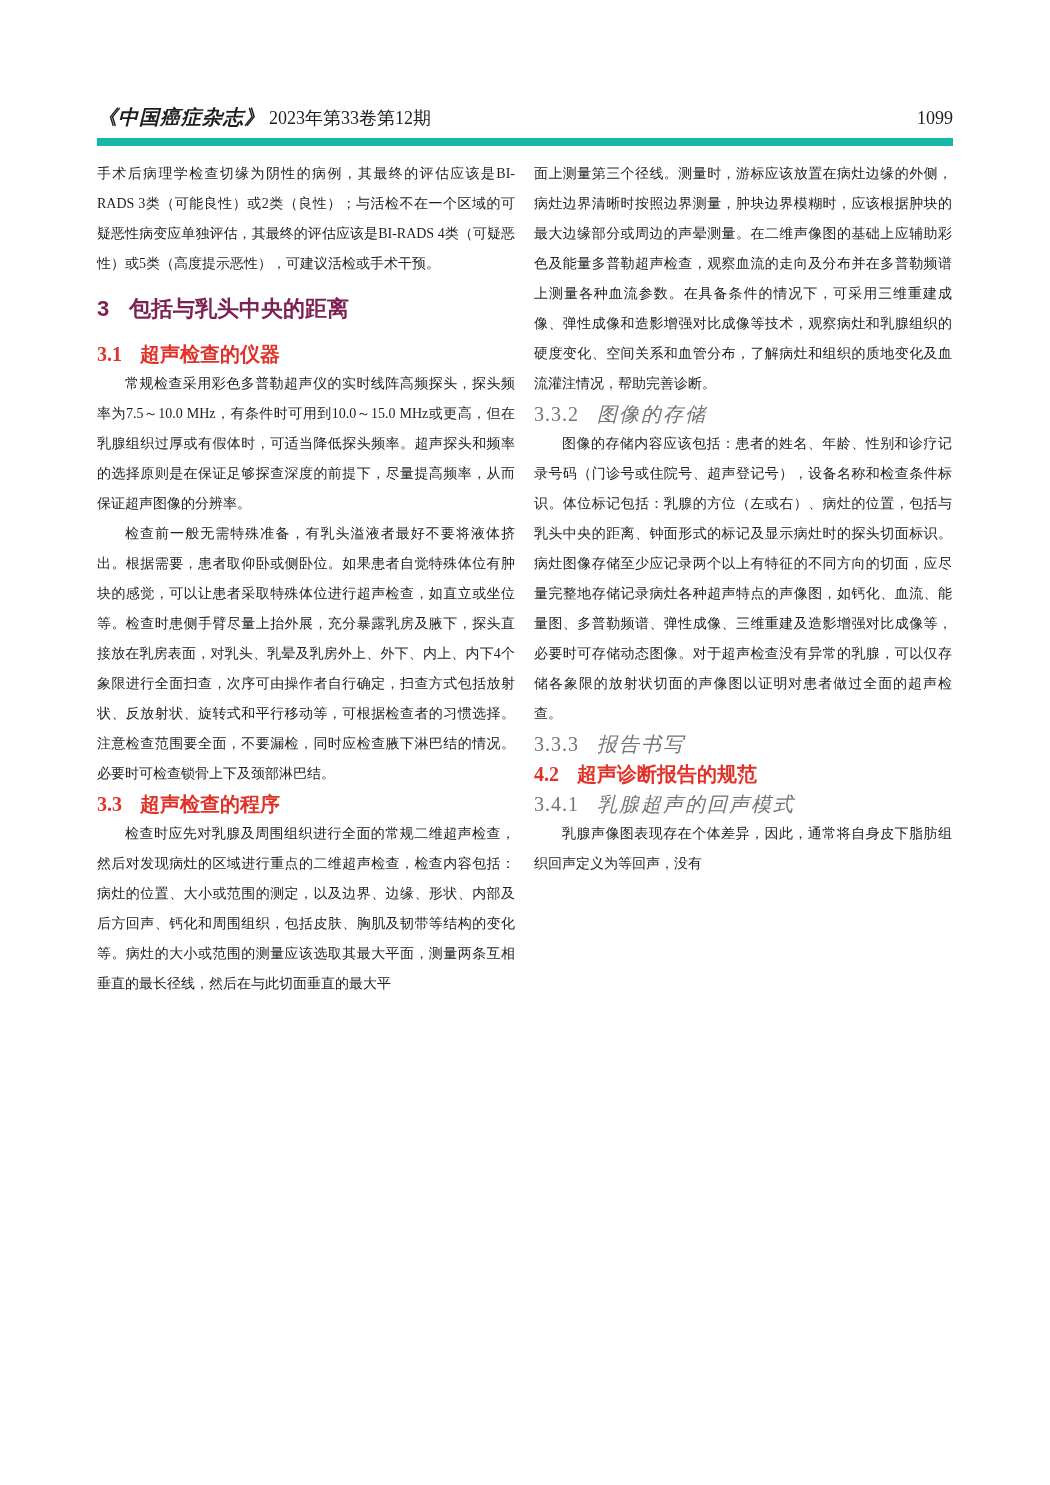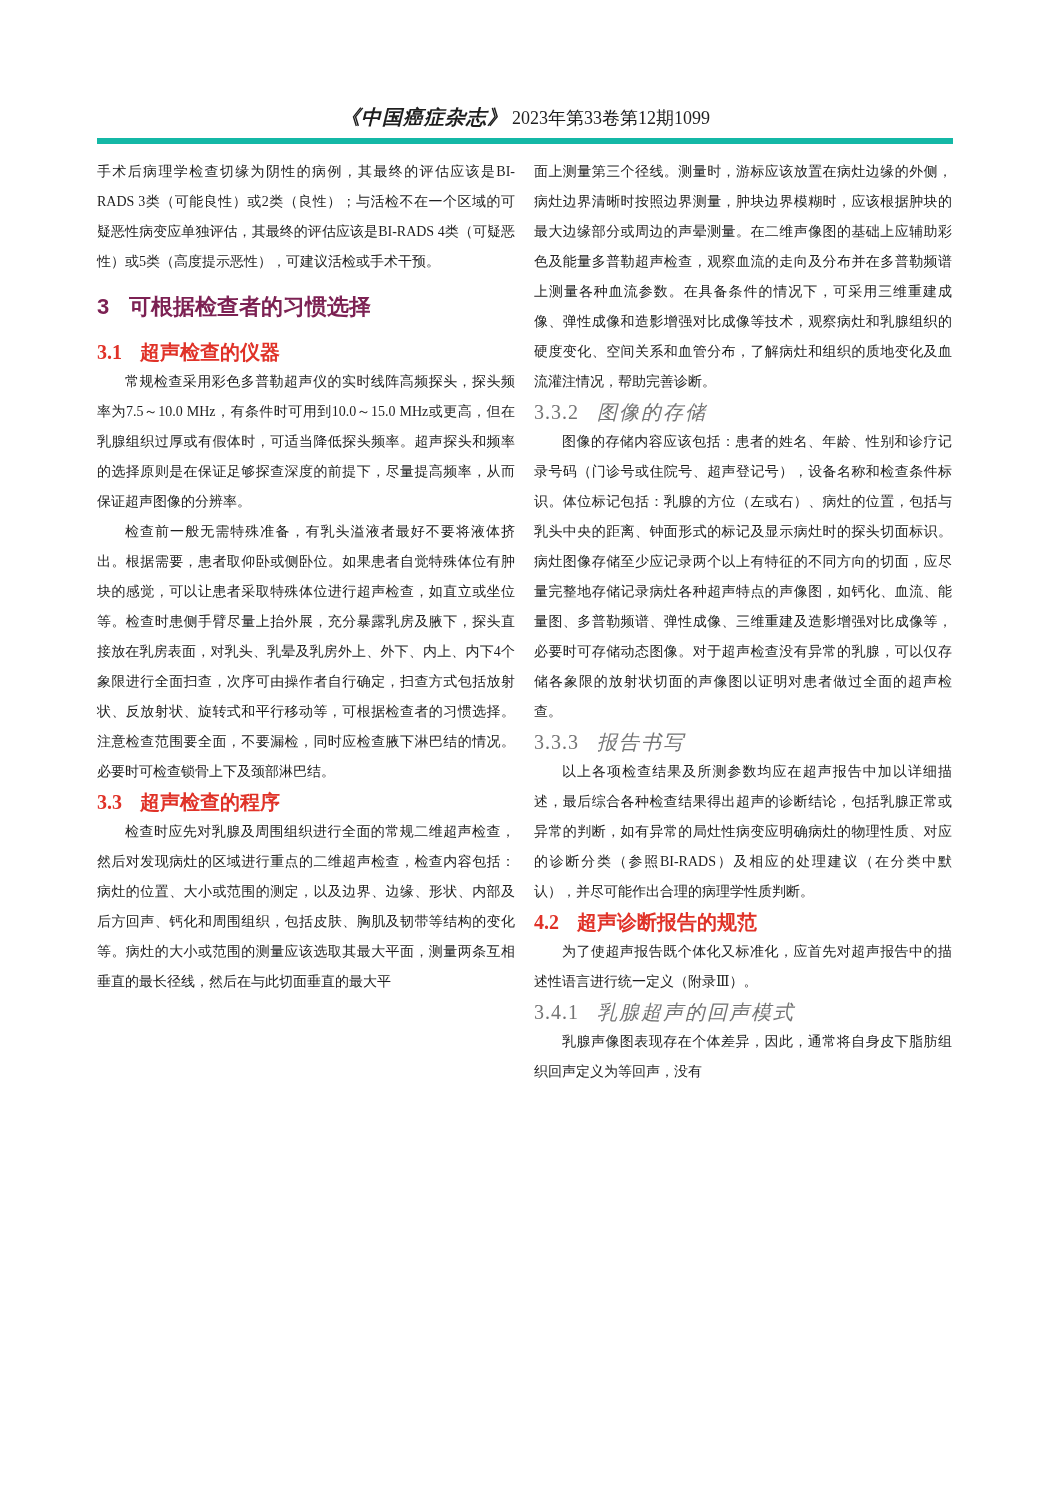--- a/index.html
+++ b/index.html
@@ -9,23 +9,23 @@
     height: 1485px;
     overflow: hidden;
     font-family: "Liberation Serif", "DejaVu Serif", serif;
     color: #1e1e1e;
   }
   .page { padding: 104px 97px 0 97px; }
 
   
   .page-header {
     display: flex;
-    justify-content: center;
+    justify-content: space-between;
     align-items: baseline;
-    border-bottom: 6px solid #14b8a6;
+    border-bottom: 8px solid #14b8a6;
     padding-bottom: 7px;
   }
   .journal-name {
     font-family: "DejaVu Serif", "Liberation Serif", serif;
     font-weight: bold;
     font-style: italic;
     font-size: 20px;
     letter-spacing: 1px;
   }
   .issue-info { font-size: 18px; margin-left: 4px; }
@@ -92,21 +92,21 @@
     <div class="page-number">1099</div>
   </header>
 
   <div class="columns">
 
     <div class="col">
 
       <p class="para">手术后病理学检查切缘为阴性的病例，其最终的评估应该是BI-RADS 3类（可能良性）或2类（良性）；与活检不在一个区域的可疑恶性病变应单独评估，其最终的评估应该是BI-RADS 4类（可疑恶性）或5类（高度提示恶性），可建议活检或手术干预。</p>
 
       <h2 class="h-section">
-        <span class="h-num">3</span><span class="h-title">可根据检查者的习惯选择</span>
+        <span class="h-num">3</span><span class="h-title">包括与乳头中央的距离</span>
       </h2>
 
       <h3 class="h-sub">
         <span class="h-num">3.1</span><span class="h-title">超声检查的仪器</span>
       </h3>
 
       <p class="para indent">常规检查采用彩色多普勒超声仪的实时线阵高频探头，探头频率为7.5～10.0 MHz，有条件时可用到10.0～15.0 MHz或更高，但在乳腺组织过厚或有假体时，可适当降低探头频率。超声探头和频率的选择原则是在保证足够探查深度的前提下，尽量提高频率，从而保证超声图像的分辨率。</p>
 
 
       <p class="para indent">检查前一般无需特殊准备，有乳头溢液者最好不要将液体挤出。根据需要，患者取仰卧或侧卧位。如果患者自觉特殊体位有肿块的感觉，可以让患者采取特殊体位进行超声检查，如直立或坐位等。检查时患侧手臂尽量上抬外展，充分暴露乳房及腋下，探头直接放在乳房表面，对乳头、乳晕及乳房外上、外下、内上、内下4个象限进行全面扫查，次序可由操作者自行确定，扫查方式包括放射状、反放射状、旋转式和平行移动等，可根据检查者的习惯选择。注意检查范围要全面，不要漏检，同时应检查腋下淋巴结的情况。必要时可检查锁骨上下及颈部淋巴结。</p>
@@ -127,27 +127,25 @@
       <h4 class="h-subsub">
         <span class="h-num">3.3.2</span><span class="h-title">图像的存储</span>
       </h4>
 
       <p class="para indent">图像的存储内容应该包括：患者的姓名、年龄、性别和诊疗记录号码（门诊号或住院号、超声登记号），设备名称和检查条件标识。体位标记包括：乳腺的方位（左或右）、病灶的位置，包括与乳头中央的距离、钟面形式的标记及显示病灶时的探头切面标识。病灶图像存储至少应记录两个以上有特征的不同方向的切面，应尽量完整地存储记录病灶各种超声特点的声像图，如钙化、血流、能量图、多普勒频谱、弹性成像、三维重建及造影增强对比成像等，必要时可存储动态图像。对于超声检查没有异常的乳腺，可以仅存储各象限的放射状切面的声像图以证明对患者做过全面的超声检查。</p>
 
       <h4 class="h-subsub">
         <span class="h-num">3.3.3</span><span class="h-title">报告书写</span>
       </h4>
 
-      <p class="para indent">以上各项检查结果及所测参数均应在超声报告中加以详细描述，最后综合各种检查结果得出超声的诊断结论，包括乳腺正常或异常的判断，如有异常的局灶性病变应明确病灶的物理性质、对应的诊断分类（参照BI-RADS）及相应的处理建议（在分类中默认），并尽可能作出合理的病理学性质判断。</p>
 
       <h3 class="h-sub">
         <span class="h-num">4.2</span><span class="h-title">超声诊断报告的规范</span>
       </h3>
 
-      <p class="para indent">为了使超声报告既个体化又标准化，应首先对超声报告中的描述性语言进行统一定义（附录Ⅲ）。</p>
 
       <h4 class="h-subsub">
         <span class="h-num">3.4.1</span><span class="h-title">乳腺超声的回声模式</span>
       </h4>
 
       <p class="para indent">乳腺声像图表现存在个体差异，因此，通常将自身皮下脂肪组织回声定义为等回声，没有</p>
 
     </div>
   </div>
 </div>

